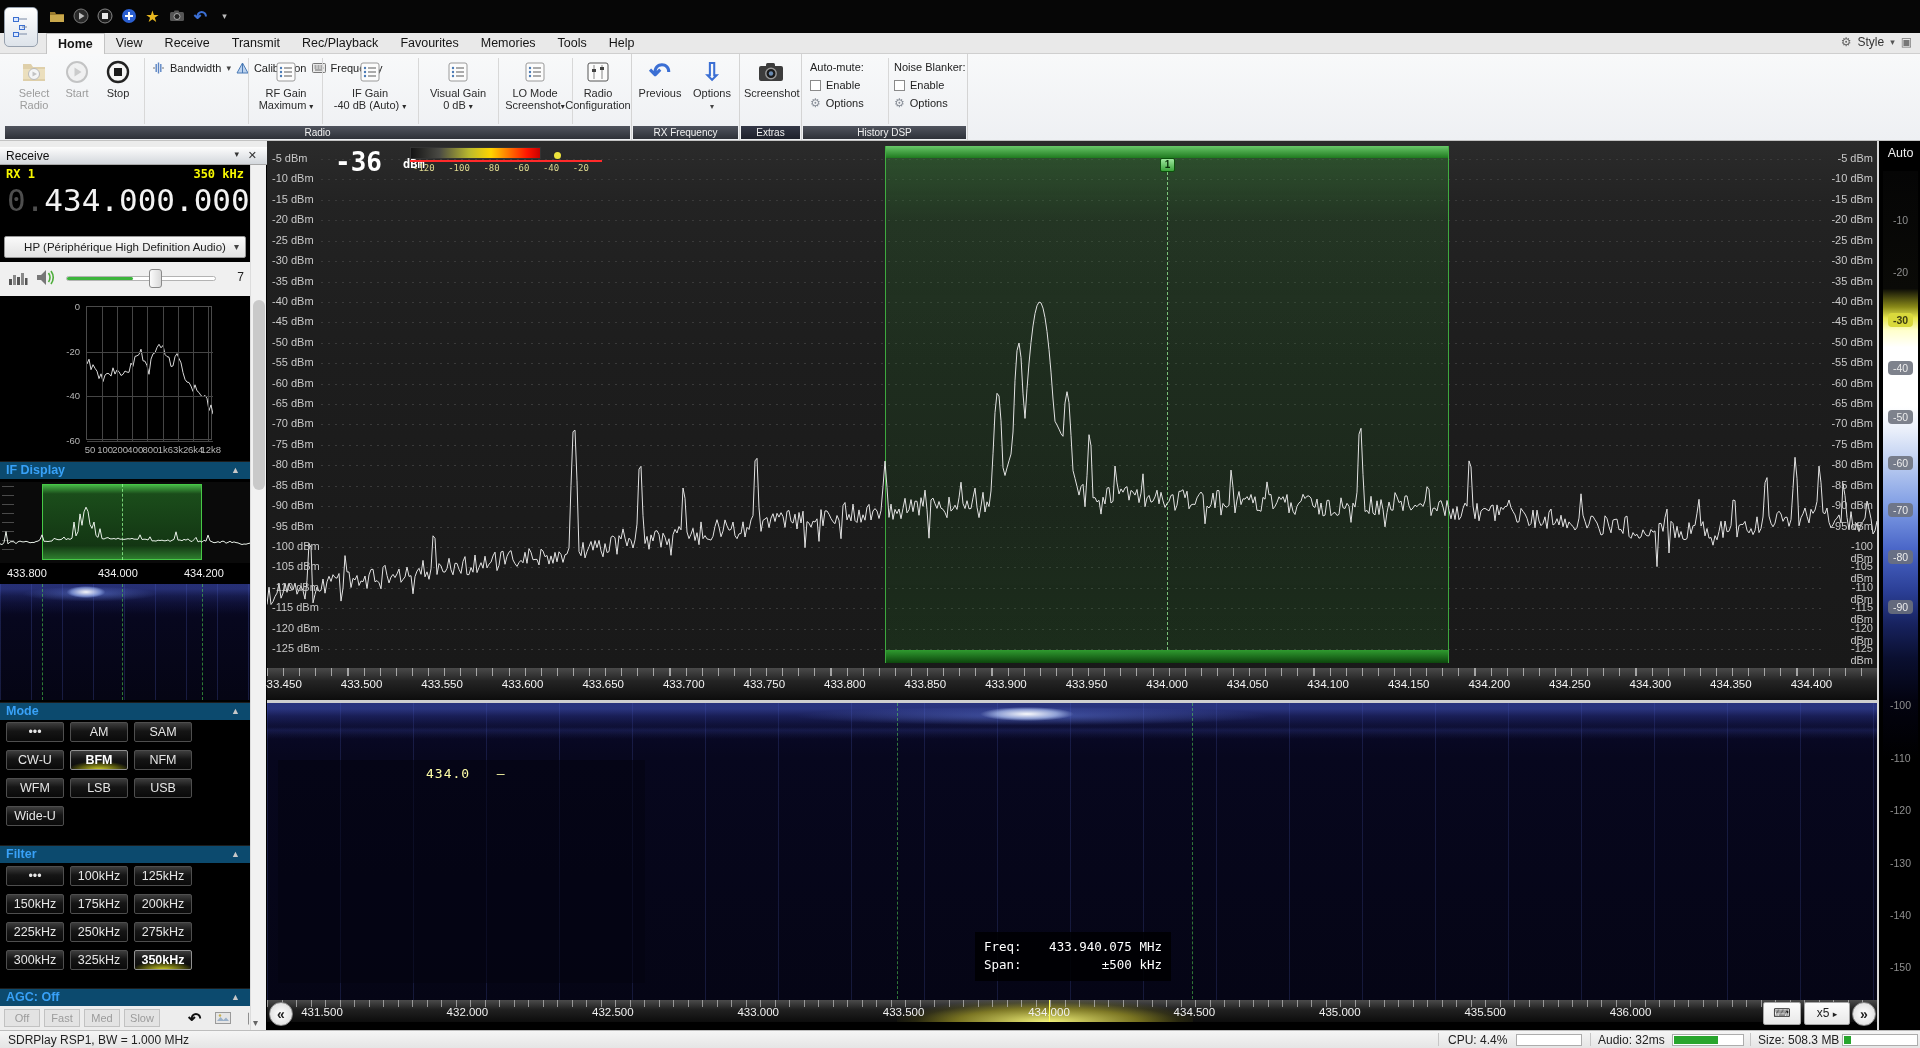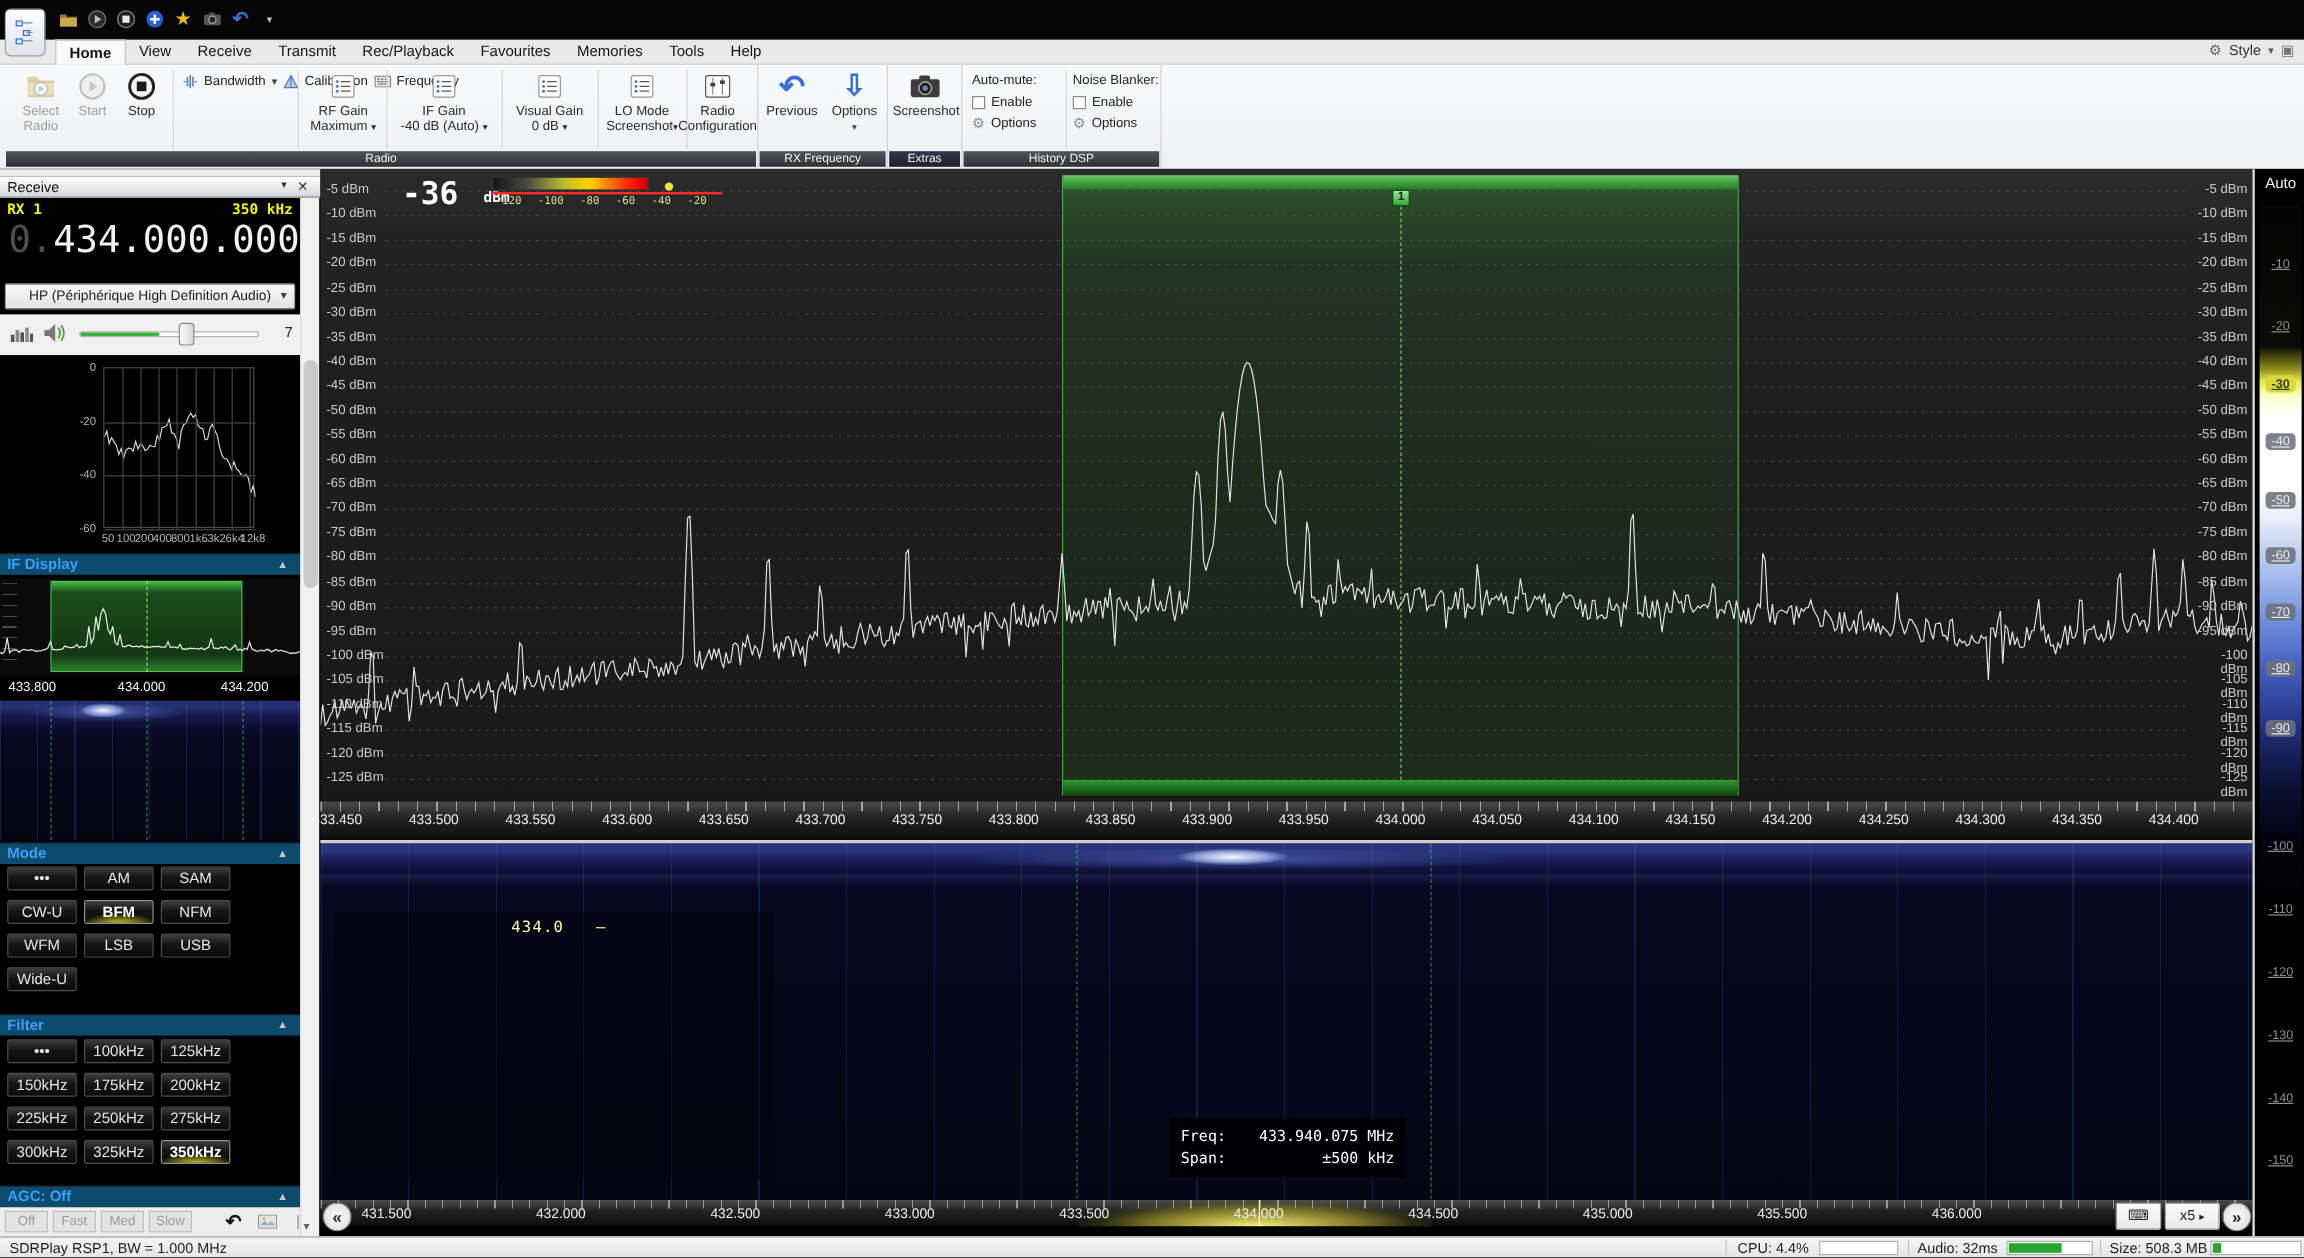--- a/index.html
+++ b/index.html
@@ -190,21 +190,21 @@
   
   .colorscale { position:absolute; left:1877px; top:141px; width:43px; height:889px; background:#000;
     border-left:2px solid #d8d8d8; }
   .cs-auto { position:absolute; left:0; top:5px; width:43px; text-align:center; font-size:12.5px; color:#f0f0f0; }
   .cs-strip { position:absolute; left:4px; top:30px; width:35px; height:840px;
     background:linear-gradient(180deg,
       #050505 0%, #0a0a07 14%, #8a8a18 16.2%, #e8e850 17.5%, #ffffcc 19%, #ffffff 21%,
       #ffffff 28%, #e8eefa 31%, #b9cbf0 35%, #7e9ce4 40%, #4a66c8 45%, #2b3f96 50%,
       #17225e 54%, #0a0f30 58%, #030310 63%, #000 70%, #000 100%); }
   .cs-label { position:absolute; left:0; width:43px; text-align:center; font-size:10.5px; color:#8f8f8f; }
-  .cs-label .pill { display:inline-block; padding:1px 5px; border-radius:4px;text-decoration:underline; }
+  .cs-label .pill { display:inline-block; padding:1px 5px; border-radius:4px; }
   .cs-label.box .pill { background:rgba(108,113,124,.88); color:#ececec; }
   .cs-label.yellow .pill { background:#d9d93c; color:#3c3c10; font-weight:bold; }
 
   
   .statusbar { position:absolute; left:0; top:1030px; width:1920px; height:18px;
     background:linear-gradient(#f5f5f5,#e5e5e5); border-top:1px solid #bdbdbd;
     font-size:12px; color:#222; }
   .sb-sep { position:absolute; top:2px; width:1px; height:13px; background:#c6c6c6; }
   .sb-bar { position:absolute; top:3px; height:12px; background:#fff; border:1px solid #adadad; }
   .sb-fill { position:absolute; left:1px; top:1px; height:8px; background:#28a52d; }

